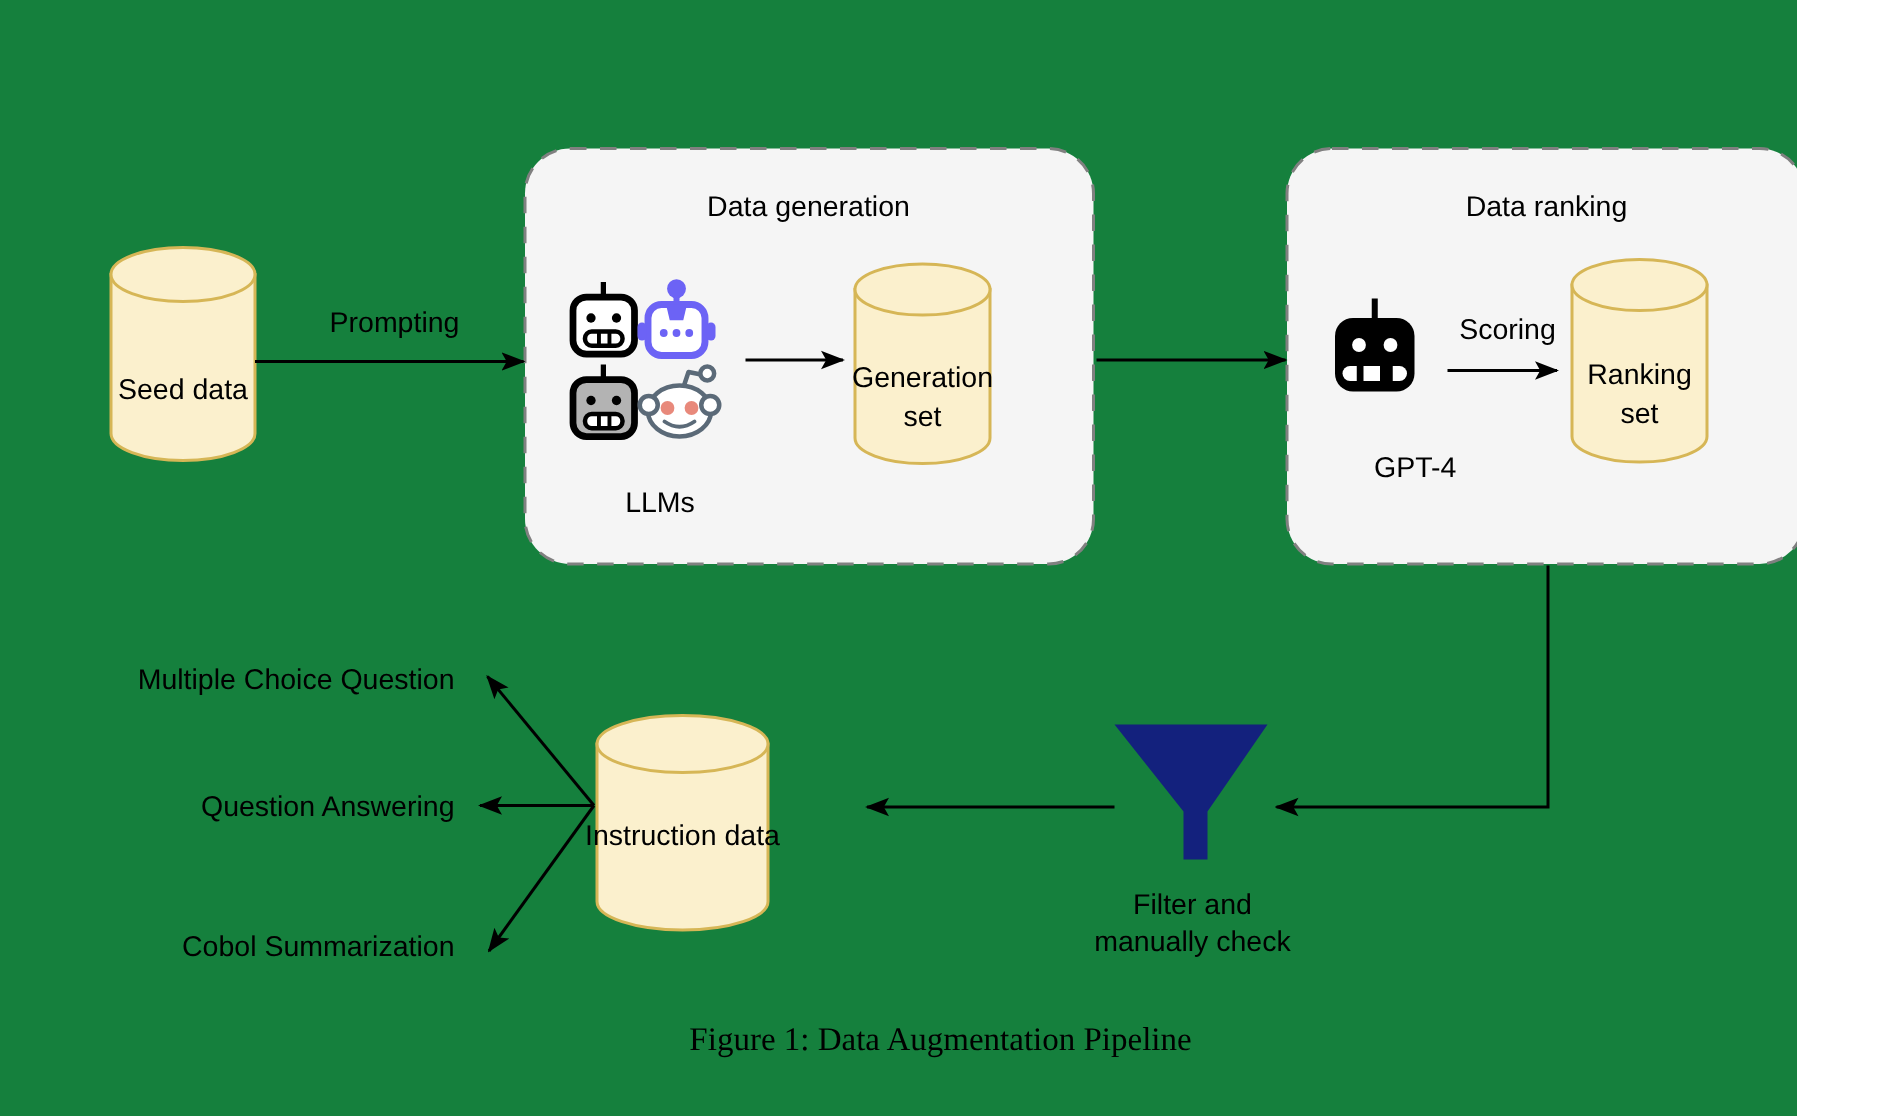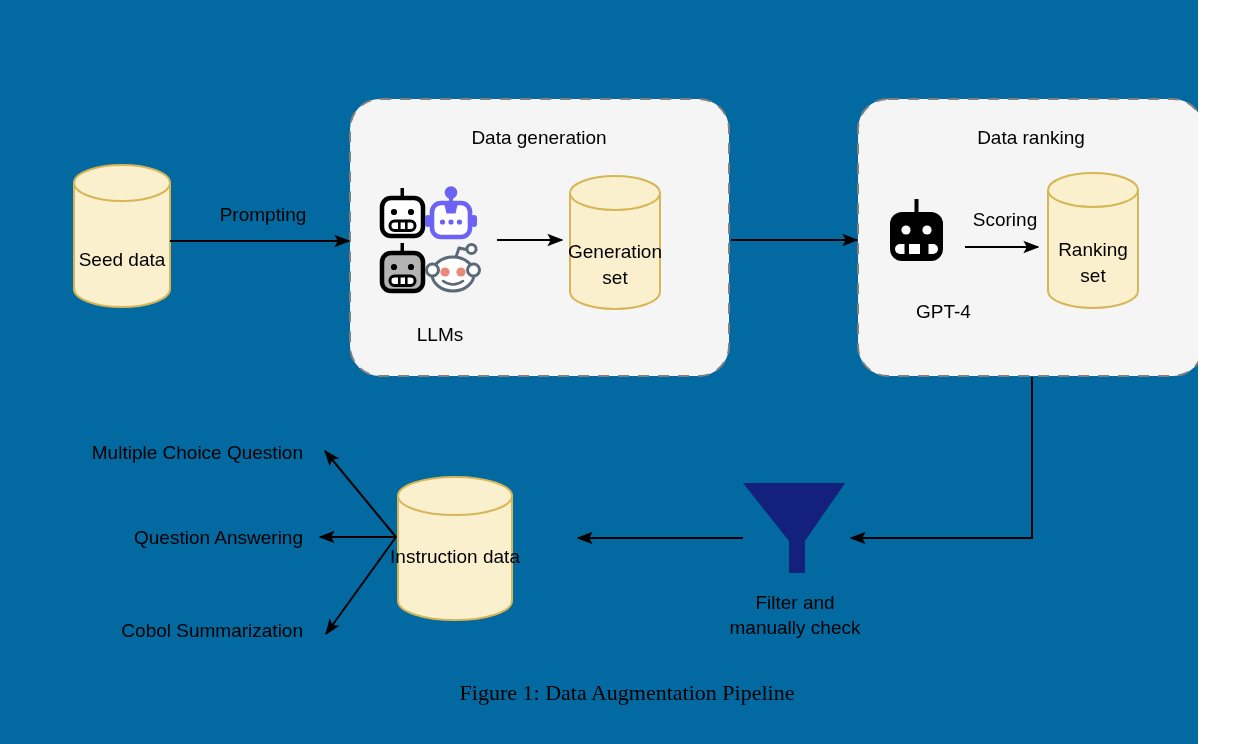--- a/index.html
+++ b/index.html
@@ -9,21 +9,21 @@
     background: #ffffff;
   }
   body {
     font-family: "Liberation Sans", sans-serif;
     color: #000000;
   }
   #figure-root {
     position: relative;
     width: 1198px;
     height: 744px;
-    background: #0369a1;
+    background: #15803d;
     overflow: hidden;
   }
   #figure-svg {
     position: absolute;
     left: 0;
     top: 0;
     width: 1254px;
     height: 744px;
   }
   .diagram-label {

